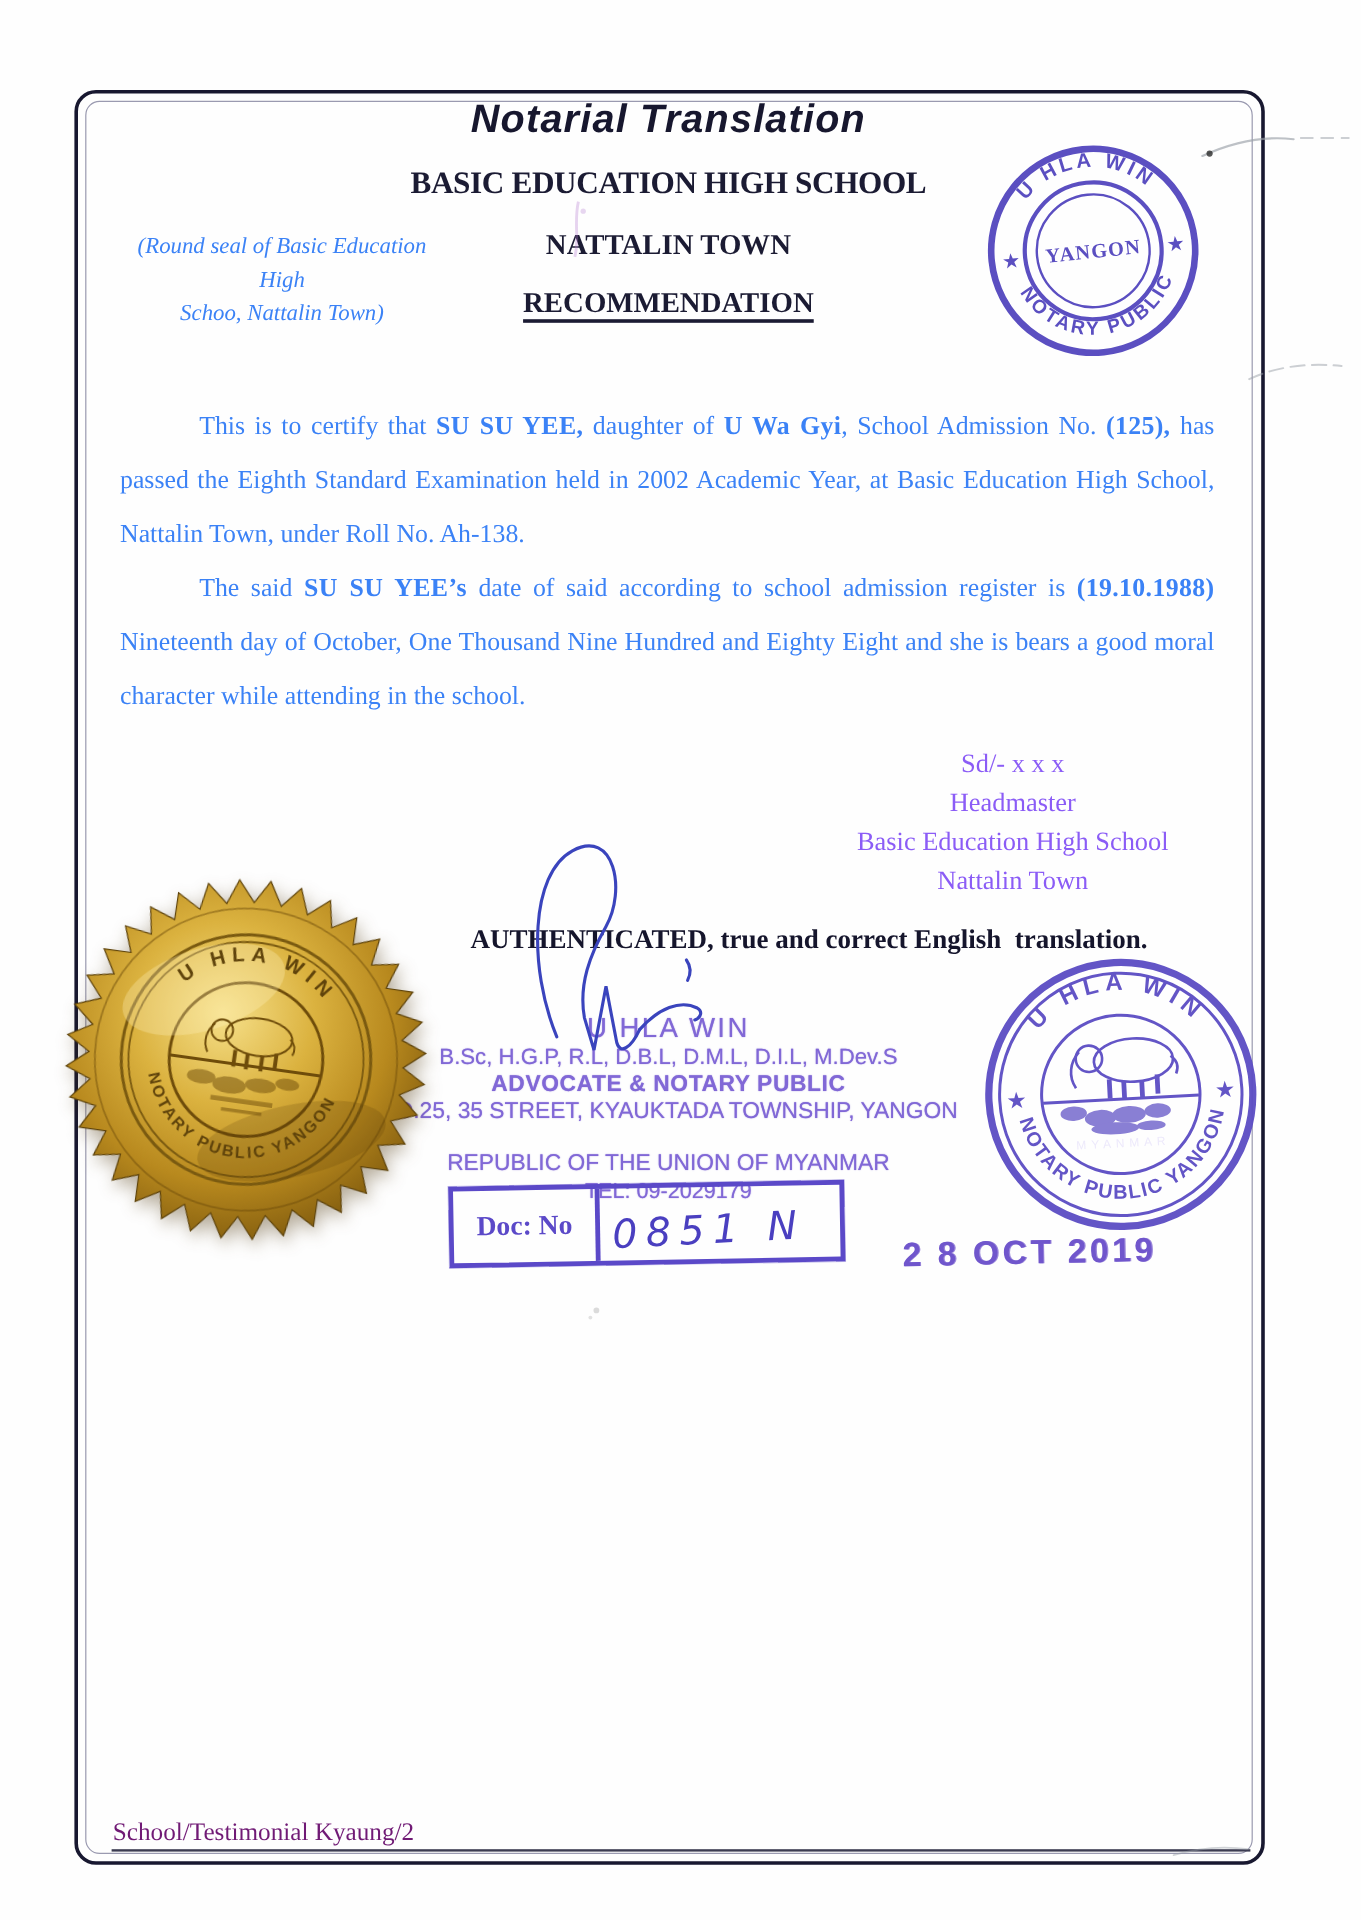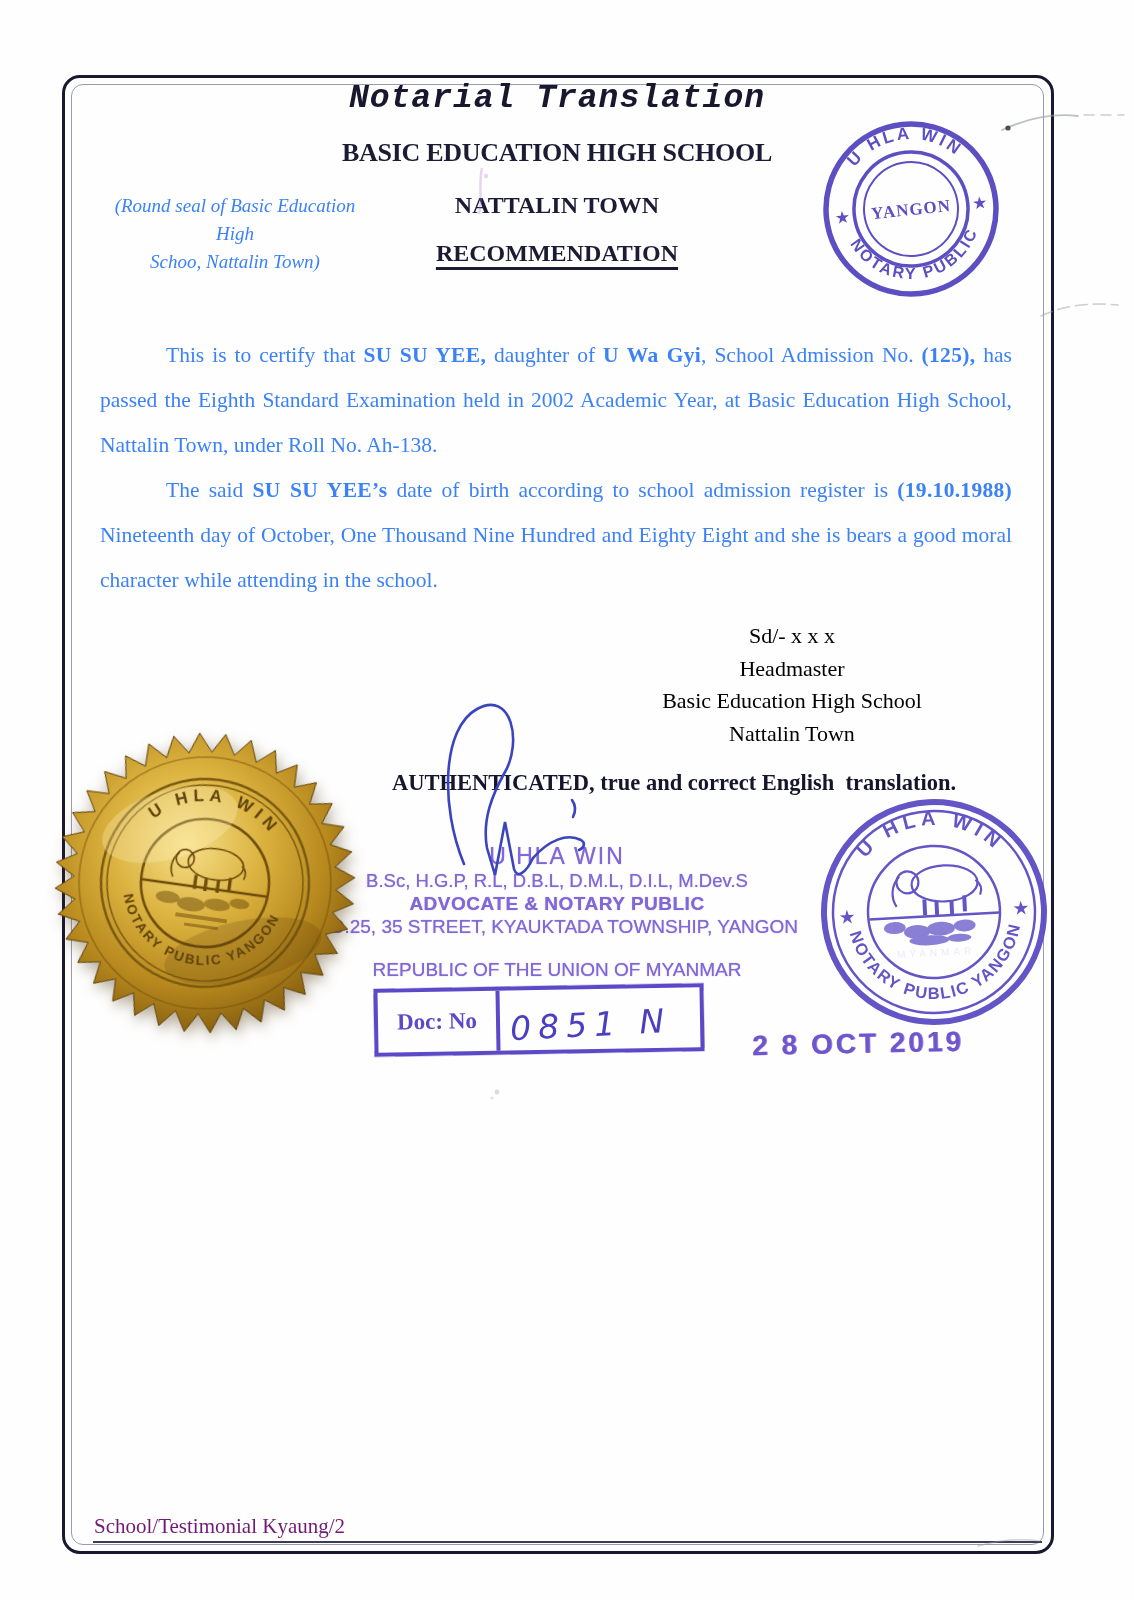--- a/index.html
+++ b/index.html
@@ -7,37 +7,37 @@
         font-family:"Liberation Serif",serif;color:#1b1b33;}
 
   
   .frame-outer{position:absolute;left:62px;top:75px;width:986px;height:1473px;
                border:3px solid #181830;border-radius:18px;}
   .frame-inner{position:absolute;left:71px;top:84px;width:971px;height:1459px;
                border:1px solid #9a9ab0;border-radius:12px;}
   .footer-line{position:absolute;left:93px;top:1541px;width:949px;height:2px;background:#3c3c52;}
 
   .centered{position:absolute;left:71px;width:972px;text-align:center;}
-  .title{top:80px;font-family:Liberation Mono, monospace;font-style:italic;font-weight:bold;
+  .title{top:80px;font-family:Liberation Sans, sans-serif;font-style:italic;font-weight:bold;
          font-size:33px;letter-spacing:1px;color:#17172e;}
   .h-school{top:138px;font-size:26px;font-weight:bold;letter-spacing:-0.3px;}
   .h-town{top:192px;font-size:24px;font-weight:bold;}
   .h-rec{top:240px;font-size:24px;font-weight:bold;text-decoration:underline;
          text-decoration-thickness:2.5px;text-underline-offset:6px;}
   .seal-note{position:absolute;left:100px;top:192px;width:270px;text-align:center;
              font-style:italic;font-size:19px;line-height:28px;color:#3b82f6;}
 
   .para{position:absolute;left:100px;width:912px;margin:0;font-size:21.5px;line-height:45px;
         text-align:justify;text-indent:66px;color:#3b82f6;}
   .para1{top:333px;}
   .para2{top:468px;}
   .para b{letter-spacing:.3px;}
 
-  .sig-block{position:absolute;left:612px;top:620px;width:360px;text-align:center;
-             font-size:22px;line-height:32.5px;color:#000000;}
+  .sig-block{position:absolute;left:664px;top:620px;width:360px;text-align:center;
+             font-size:22px;line-height:32.5px;color:#8b5cf6;}
 
   .auth-line{position:absolute;left:392px;top:770px;font-size:22.5px;font-weight:bold;
              white-space:pre;color:#15152c;}
 
   .notary-block{position:absolute;left:297px;top:843px;width:520px;text-align:center;
                 font-family:"Liberation Sans",sans-serif;color:#8168d6;
                 text-shadow:0 0 1px rgba(129,104,214,.85);}
   .notary-name{font-size:23px;letter-spacing:2px;line-height:26px;}
   .notary-degrees{font-size:18.5px;line-height:23px;}
   .notary-role{font-size:19px;font-weight:bold;line-height:23px;letter-spacing:.5px;}
@@ -105,38 +105,39 @@
     <text x="93" y="99" text-anchor="middle" font-family="Liberation Serif,serif" font-size="17" font-weight="bold" fill="#4f42bd" letter-spacing="1">YANGON</text>
     <text x="24" y="100" text-anchor="middle" font-size="17" fill="#4f42bd">★</text>
     <text x="162" y="100" text-anchor="middle" font-size="17" fill="#4f42bd">★</text>
   </svg>
 
   <p class="para para1">
     <span>This is to certify that </span><b>SU SU YEE,</b><span> daughter of </span><b>U Wa Gyi</b><span>, School Admission No. </span><b>(125),</b><span> has passed the Eighth Standard Examination held in 2002 Academic Year, at Basic Education High School, Nattalin Town, under Roll No. Ah-138.</span>
   </p>
 
   <p class="para para2">
-    <span>The said </span><b>SU SU YEE’s</b><span> date of birth according to school admission register is </span><b>(19.10.1988)</b><span> Nineteenth day of October, One Thousand Nine Hundred and Eighty Eight and she is bears a good moral character while attending in the school.</span>
+    <span>The said </span><b>SU SU YEE’s</b><span> date of said according to school admission register is </span><b>(19.10.1988)</b><span> Nineteenth day of October, One Thousand Nine Hundred and Eighty Eight and she is bears a good moral character while attending in the school.</span>
   </p>
 
   <div class="sig-block">
     <div>Sd/- x x x</div>
     <div>Headmaster</div>
     <div>Basic Education High School</div>
     <div>Nattalin Town</div>
   </div>
 
   <div class="auth-line">AUTHENTICATED, true and correct English  translation.</div>
 
   <div class="notary-block">
     <div class="notary-name">U HLA WIN</div>
     <div class="notary-degrees">B.Sc, H.G.P, R.L, D.B.L, D.M.L, D.I.L, M.Dev.S</div>
     <div class="notary-role">ADVOCATE &amp; NOTARY PUBLIC</div>
     <div class="notary-address">NO.25, 35 STREET, KYAUKTADA TOWNSHIP, YANGON</div>
     <div class="notary-country">REPUBLIC OF THE UNION OF MYANMAR</div>
+    <div class="notary-tel">TEL: 09-2029179</div>
   </div>
 
   <svg class="gold-seal" width="306" height="306" viewBox="0 0 306 306">
     <defs>
       <radialGradient id="goldG" cx="42%" cy="38%" r="72%">
         <stop offset="0%" stop-color="#f6e08a"></stop>
         <stop offset="35%" stop-color="#dbb23f"></stop>
         <stop offset="65%" stop-color="#b8891e"></stop>
         <stop offset="85%" stop-color="#8f6712"></stop>
         <stop offset="100%" stop-color="#6e4c0a"></stop>

